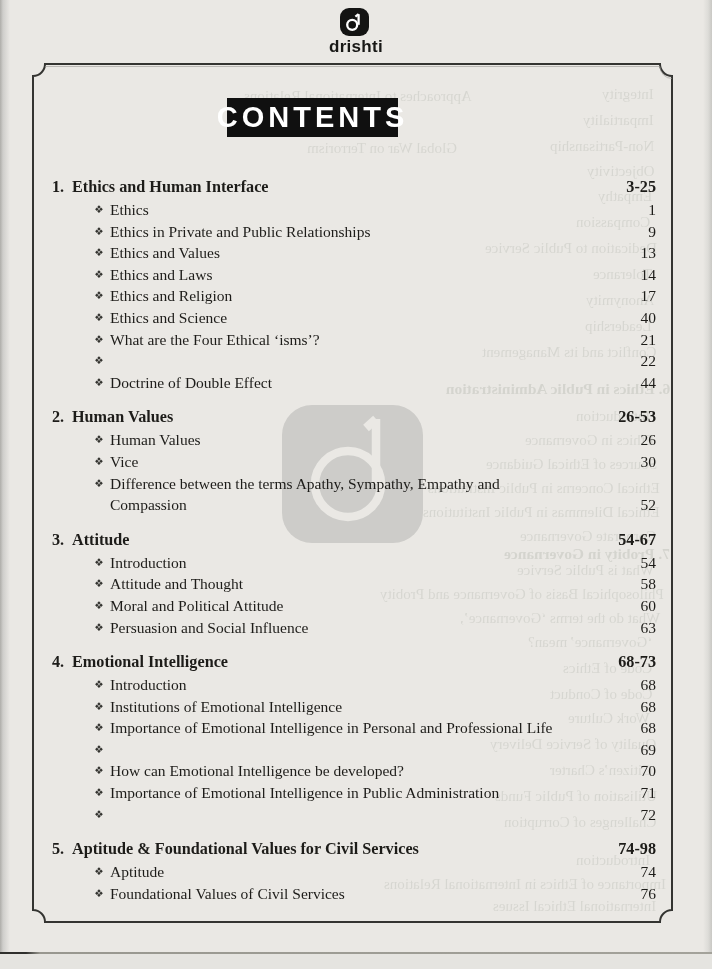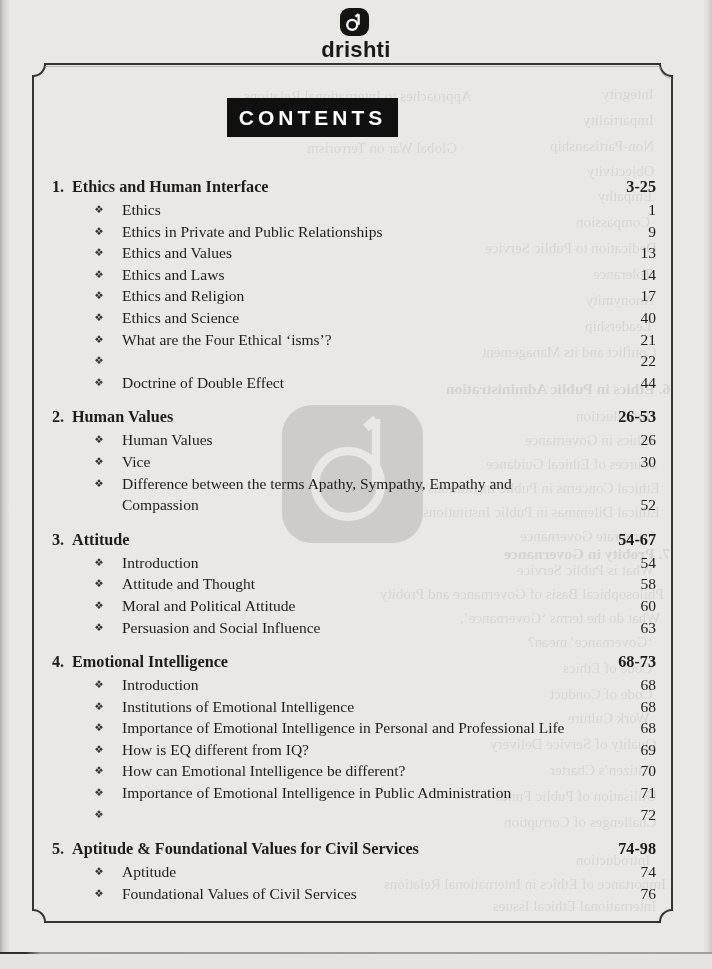--- a/index.html
+++ b/index.html
@@ -13,41 +13,41 @@
   .edge-left{position:absolute;left:0;top:0;width:10px;height:969px;
     background:linear-gradient(90deg,#aeada9 0,#cfcecb 3px,rgba(234,232,228,0) 10px);}
   .edge-right{position:absolute;right:0;top:0;width:9px;height:969px;
     background:linear-gradient(270deg,#c9c8c4 0,#dddcd8 4px,rgba(234,232,228,0) 9px);}
   .bottom-sheet-line{position:absolute;left:0;top:952px;width:712px;height:2px;
     background:linear-gradient(90deg,#2f2f2c 0,#2f2f2c 26px,#98978f 40px,#a3a29a 100%);}
   .below-strip{position:absolute;left:0;top:954px;width:712px;height:15px;background:#e5e4e0;}
   
   .logo-box{position:absolute;left:340px;top:8px;width:29px;height:28px;background:#141413;border-radius:9px;}
   .publisher-name{position:absolute;left:316px;top:37px;width:80px;text-align:center;
-    font-family:"Liberation Sans",sans-serif;font-weight:600;font-size:22px;color:#181816;letter-spacing:.3px;}
+    font-family:"Liberation Sans",sans-serif;font-weight:600;font-size:17px;color:#181816;letter-spacing:.3px;}
   
   .frame-svg{position:absolute;left:0;top:0;}
   
   .banner{position:absolute;left:227px;top:98px;width:171px;height:39px;background:#101010;
     display:flex;align-items:center;justify-content:center;
-    font-family:"Liberation Sans",sans-serif;font-weight:700;font-size:21px;color:#fff;letter-spacing:4px;}
+    font-family:"Liberation Sans",sans-serif;font-weight:700;font-size:29px;color:#fff;letter-spacing:4px;}
   
   .watermark{position:absolute;left:282px;top:405px;opacity:.85;}
   
   .ghost{position:absolute;transform:scaleX(-1);white-space:nowrap;
     color:#6d7668;opacity:.15;filter:blur(.4px);font-size:15px;}
   .ghost-head{font-weight:bold;font-size:15.5px;opacity:.17;}
   
   .toc{position:absolute;left:50px;top:163px;width:606px;color:#1d1c19;}
   .toc-chapter{display:flex;align-items:baseline;font-weight:bold;font-size:16.2px;line-height:23px;margin-top:13px;}
   .toc-chapter .no{width:20px;padding-left:2px;}
   .toc-chapter .range{margin-left:auto;}
   .toc-item{display:flex;align-items:flex-end;font-size:15.5px;line-height:21.6px;}
   .toc-item .b{width:14px;margin-left:42px;font-size:10.5px;color:#33332f;align-self:flex-start;line-height:21.6px;text-align:center;}
-  .toc-item .t{margin-left:16px;max-width:500px;}
+  .toc-item .t{margin-left:4px;max-width:500px;}
   .toc-item .p{margin-left:auto;text-align:right;min-width:34px;}
 </style>
 </head>
 <body>
 
 <div class="page">
 
   <div class="edge-left"></div>
   <div class="edge-right"></div>
   <div class="below-strip"></div>
@@ -227,26 +227,25 @@
         <span class="t">Institutions of Emotional Intelligence</span>
         <span class="p">68</span>
       </div>
       <div class="toc-item">
         <span class="b">❖</span>
         <span class="t">Importance of Emotional Intelligence in Personal and Professional Life</span>
         <span class="p">68</span>
       </div>
       <div class="toc-item">
         <span class="b">❖</span>
-        <span class="t">How is EQ different from IQ?</span>
         <span class="p">69</span>
       </div>
       <div class="toc-item">
         <span class="b">❖</span>
-        <span class="t">How can Emotional Intelligence be different?</span>
+        <span class="t">How can Emotional Intelligence be developed?</span>
         <span class="p">70</span>
       </div>
       <div class="toc-item">
         <span class="b">❖</span>
         <span class="t">Importance of Emotional Intelligence in Public Administration</span>
         <span class="p">71</span>
       </div>
       <div class="toc-item">
         <span class="b">❖</span>
         <span class="p">72</span>

